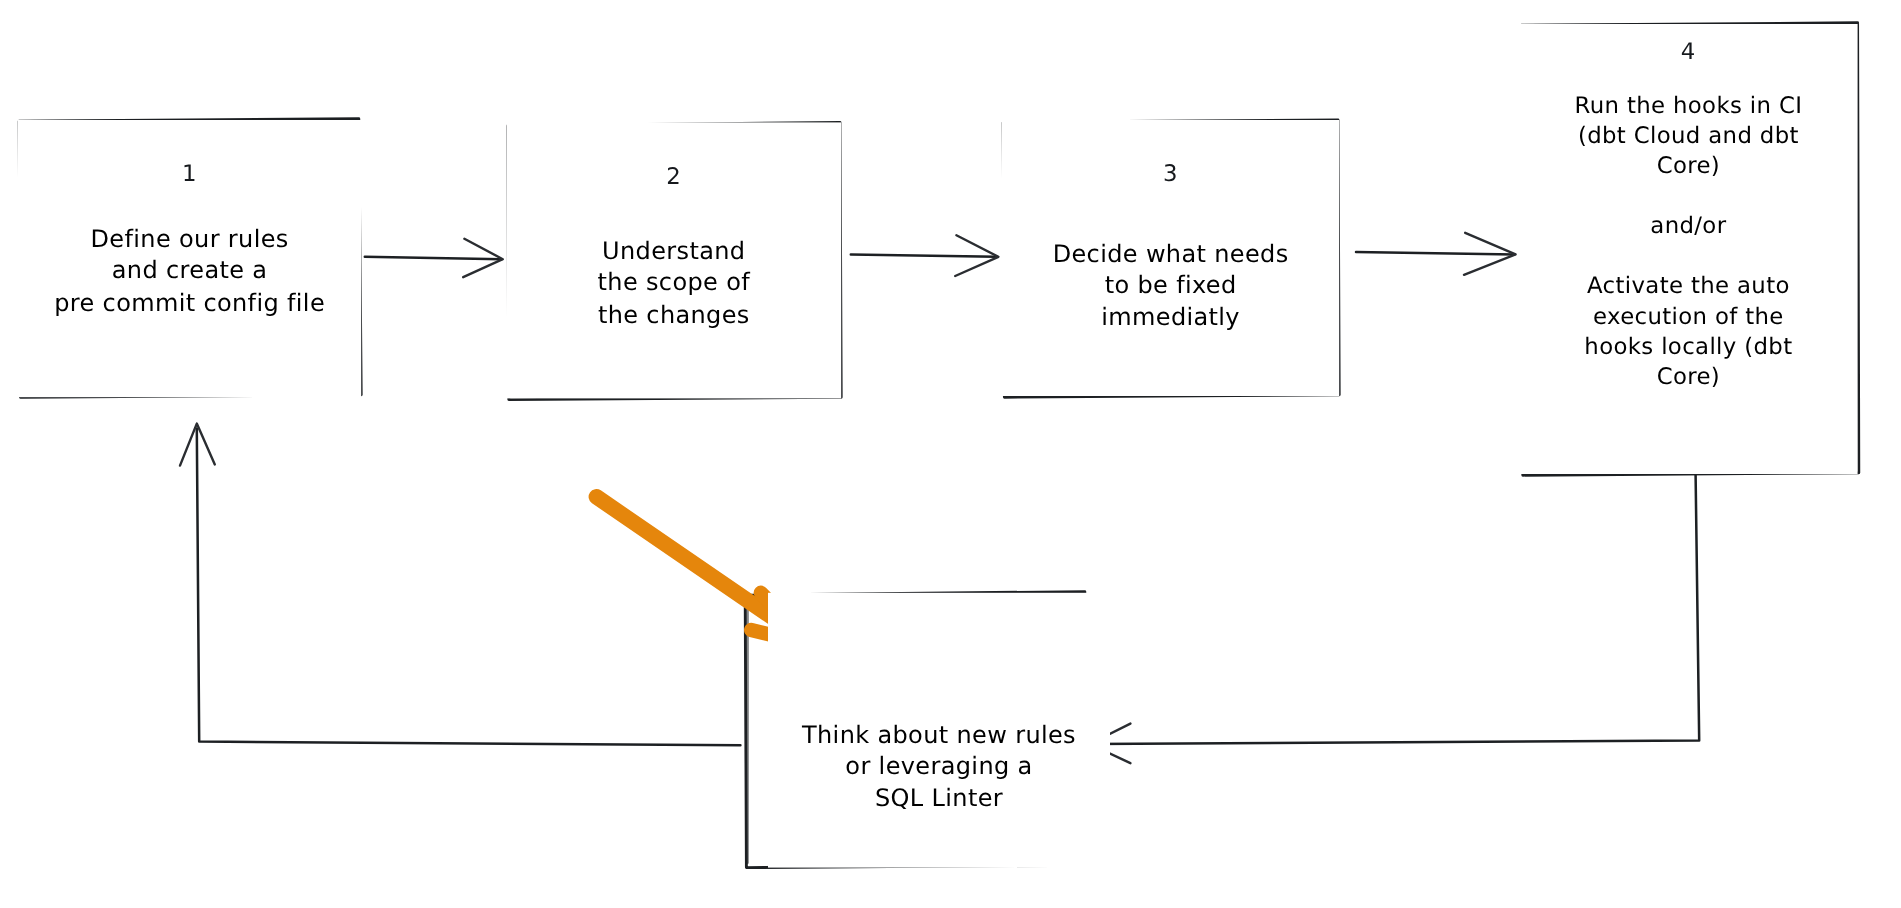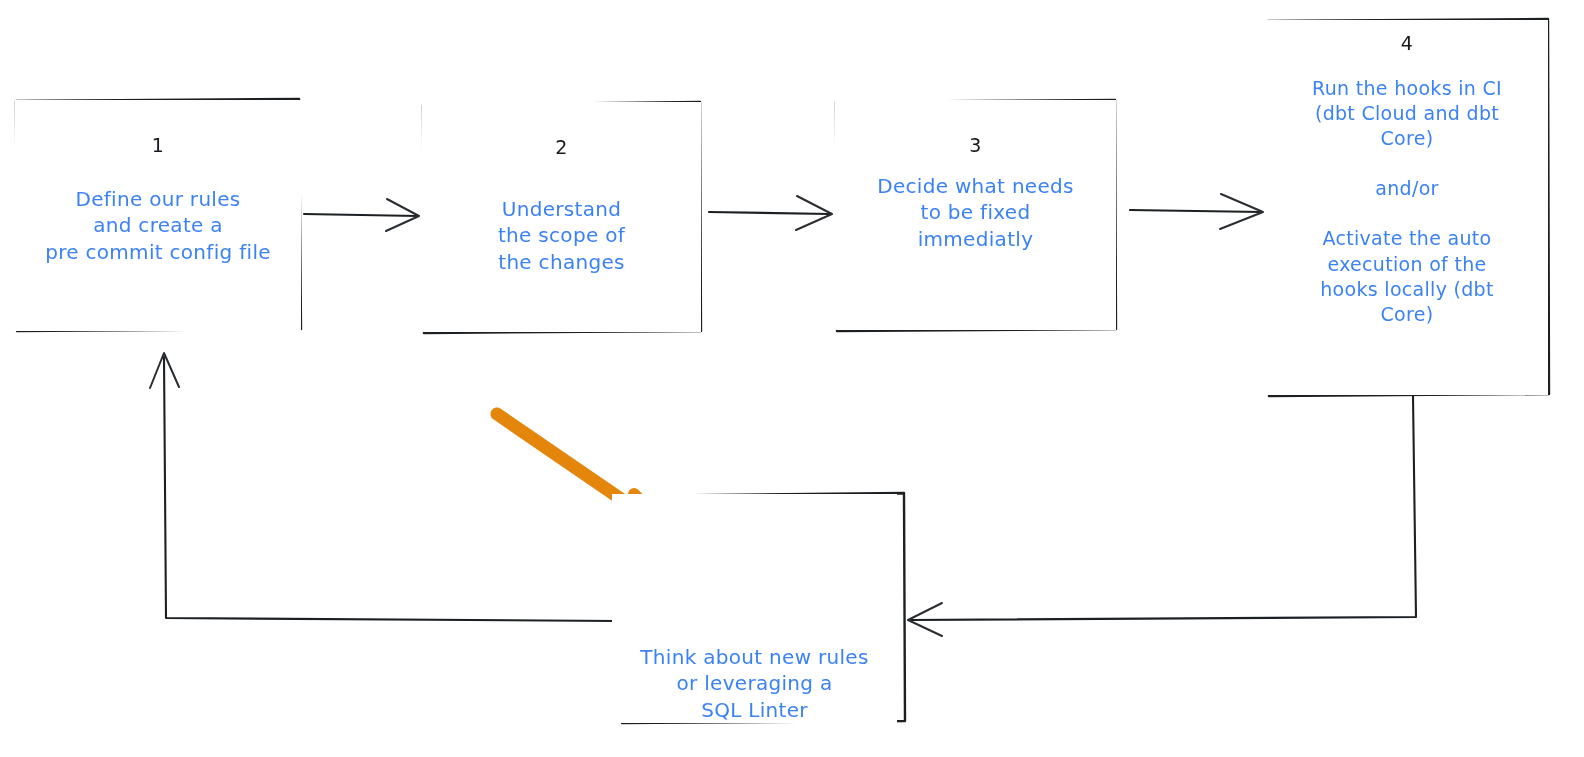--- a/index.html
+++ b/index.html
@@ -38,21 +38,21 @@
   .node-num {
     font-family: "DejaVu Sans", sans-serif;
     font-size: 19px;
     color: #16191d;
     letter-spacing: 0.5px;
   }
   .node-body {
     font-family: "DejaVu Sans", sans-serif;
     font-size: 20px;
     line-height: 1.32;
-    color: #3b82f6;
+    color: #000000;
     text-align: center;
     white-space: pre-line;
     letter-spacing: 0.3px;
   }
   
   #node1 {
     left: 15px; top: 100px; width: 286px; height: 231px;
   }
   #node1 .node-num { margin-top: 34px; }
   #node1 .node-body { margin-top: 30px; }
@@ -60,31 +60,31 @@
   #node2 {
     left: 422px; top: 102px; width: 279px; height: 230px;
   }
   #node2 .node-num { margin-top: 34px; }
   #node2 .node-body { margin-top: 38px; }
   
   #node3 {
     left: 835px; top: 100px; width: 281px; height: 230px;
   }
   #node3 .node-num { margin-top: 34px; }
-  #node3 .node-body { margin-top: 17px; }
+  #node3 .node-body { margin-top: 42px; }
   
   #node4 {
     left: 1266px; top: 20px; width: 282px; height: 375px;
   }
   #node4 .node-num { margin-top: 12px; }
   #node4 .node-body { margin-top: 22px; font-size: 19px; }
   
   #node5 {
-    left: 612px; top: 494px; width: 285px; height: 229px;
-    justify-content: flex-end;
+    left: 640px; top: 494px; width: 285px; height: 229px;
+    justify-content: center;
   }
   #node5 .node-body { margin-top: 60px; }
 </style>
 </head>
 <body>
 
 <div id="canvas">
 
   <svg class="svg-layer" viewBox="0 0 1584 757">
     <defs>

